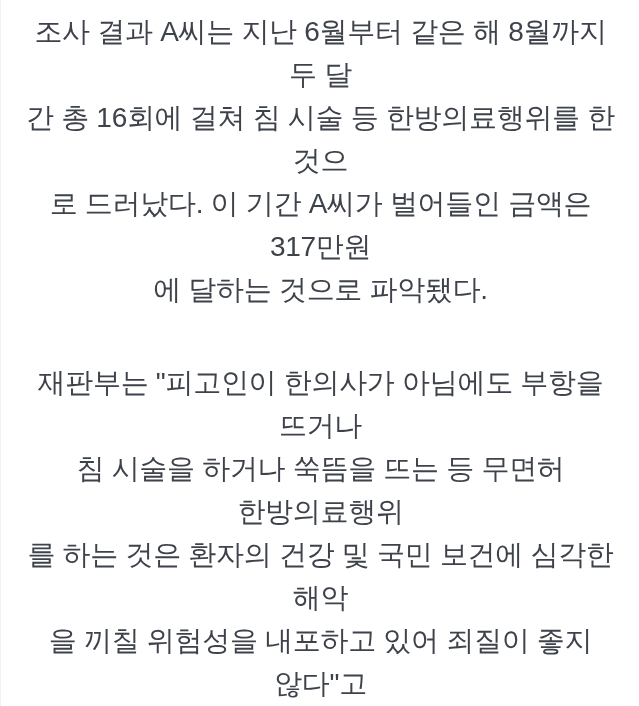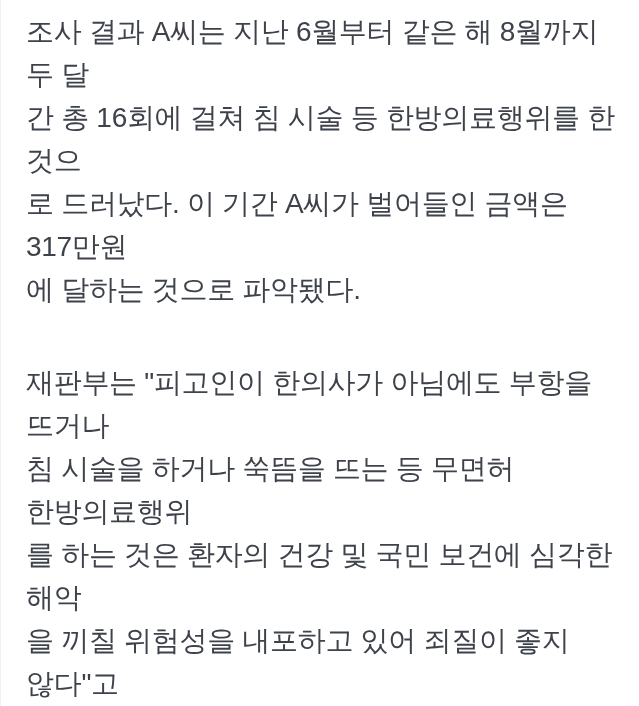--- a/index.html
+++ b/index.html
@@ -33,21 +33,21 @@
     margin: 0 0 50px 0;
   }
 
   .article p:last-child {
     margin-bottom: 0;
   }
 </style>
 </head>
 <body style="background: rgb(255, 255, 255);">
 
-<article class="article" style="color: rgb(62, 66, 74);">
+<article class="article" style="color: rgb(62, 66, 74); text-align: center;">
   <p>조사 결과 A씨는 지난 6월부터 같은 해 8월까지 두 달
 간 총 16회에 걸쳐 침 시술 등 한방의료행위를 한 것으
 로 드러났다. 이 기간 A씨가 벌어들인 금액은 317만원
 에 달하는 것으로 파악됐다.</p>
 
   <p>재판부는 "피고인이 한의사가 아님에도 부항을 뜨거나
 침 시술을 하거나 쑥뜸을 뜨는 등 무면허 한방의료행위
 를 하는 것은 환자의 건강 및 국민 보건에 심각한 해악
 을 끼칠 위험성을 내포하고 있어 죄질이 좋지 않다"고
 양형 이유를 설명했다.</p>

